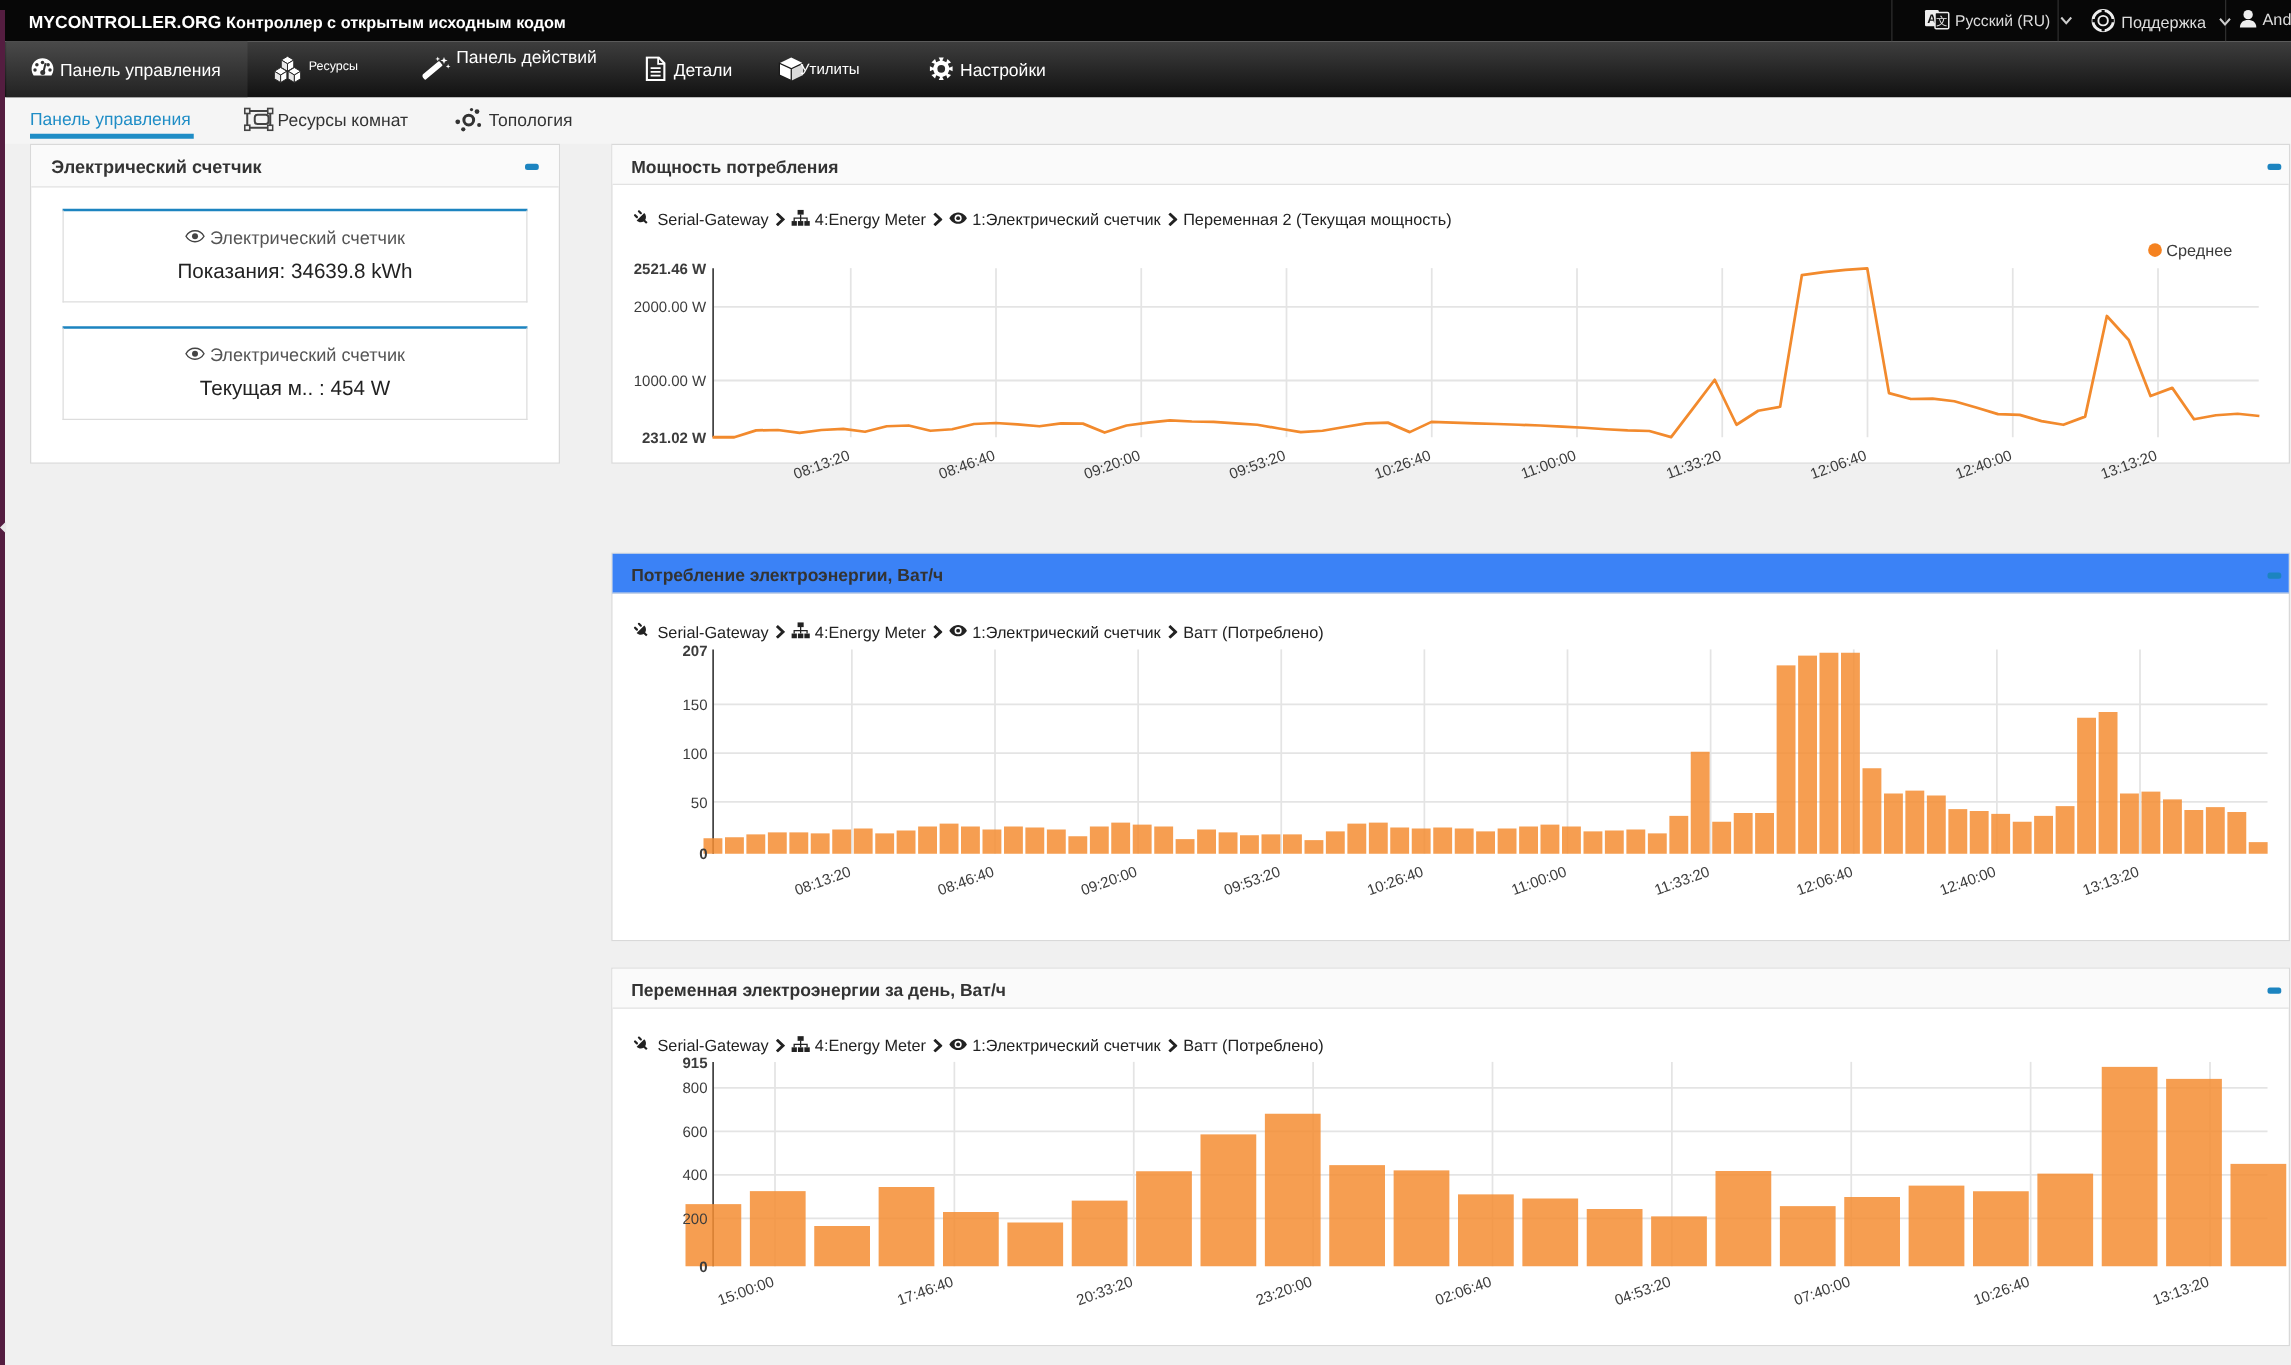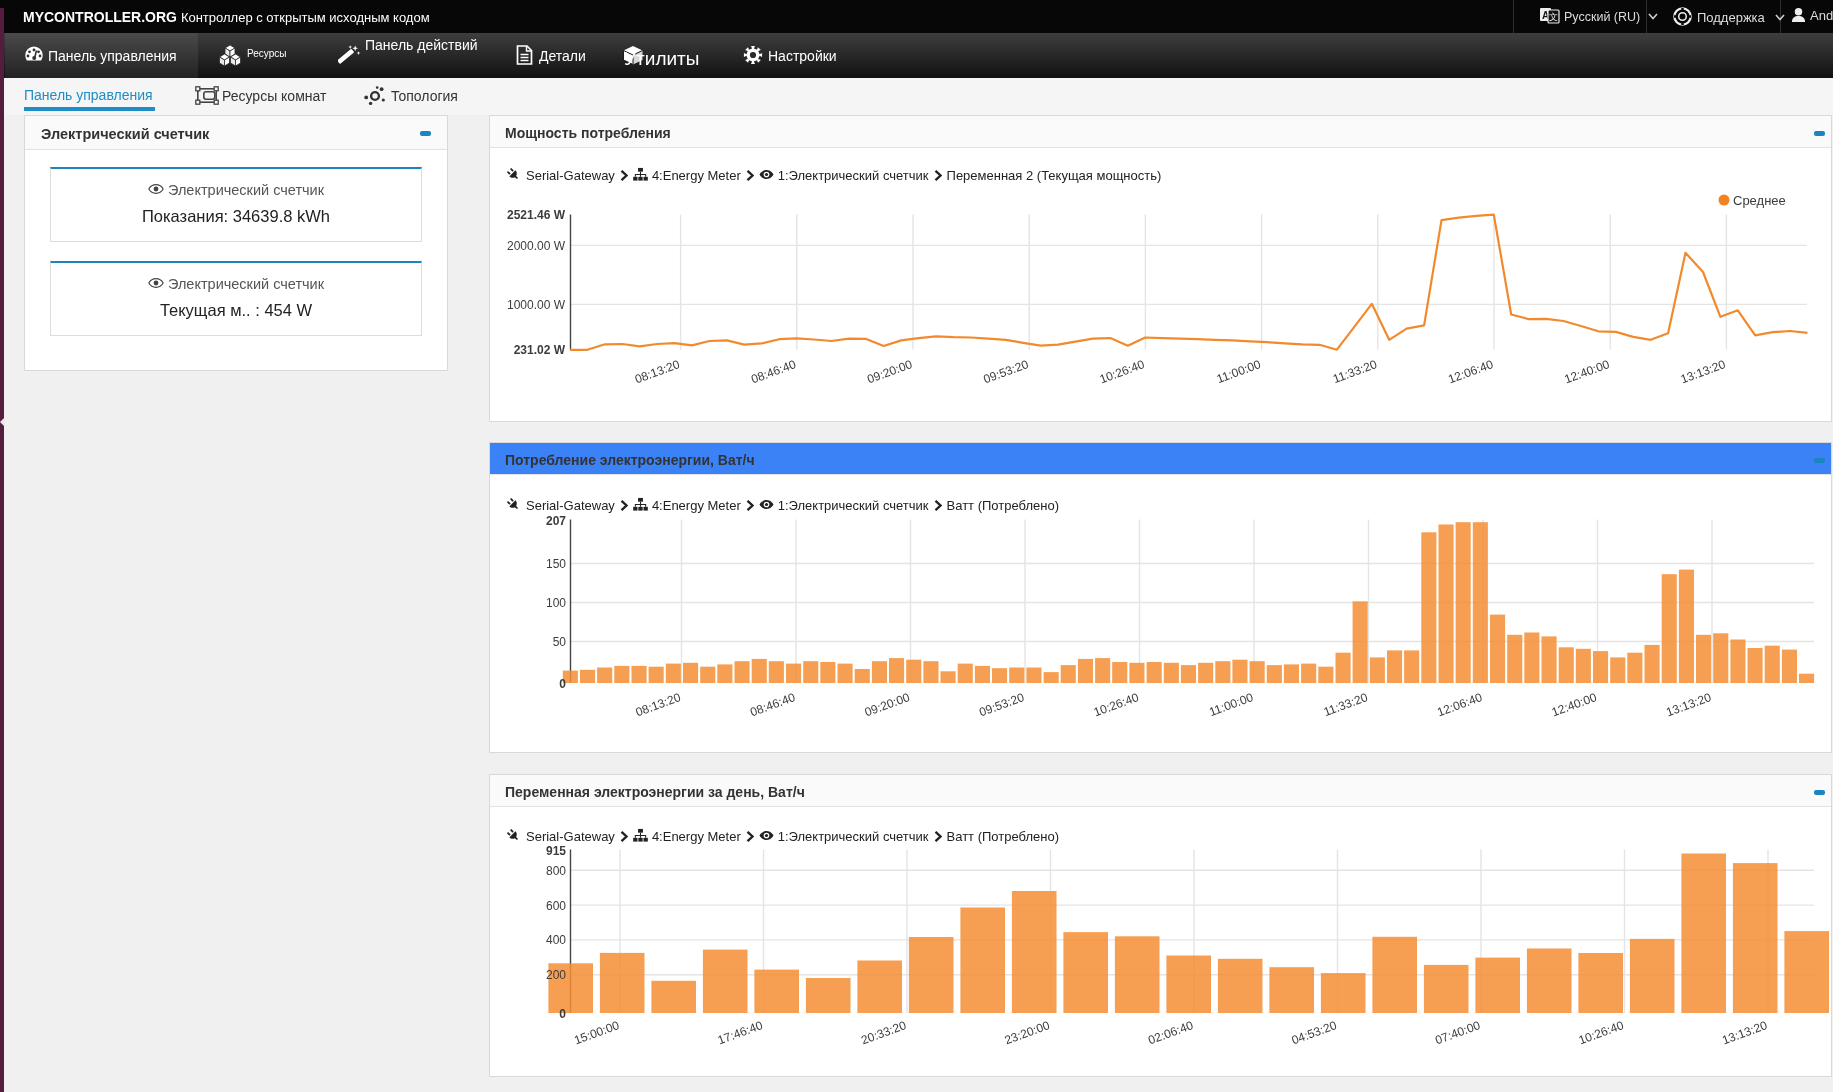--- a/index.html
+++ b/index.html
@@ -1,19 +1,19 @@
 <!DOCTYPE html>
 <html><head><meta charset="utf-8"><style>
 * {margin:0;padding:0;box-sizing:border-box}
 body {width:1833px;height:1092px;font-family:"Liberation Sans", sans-serif;background:#f0f0f0;overflow:hidden;position:relative}
 </style></head>
 <body>
 
 <div style="position:absolute;left:0;top:0;width:1833px;height:33px;background:#070707;color:#fff">
-  <div style="position:absolute;left:23px;top:9px;font-size:14px;white-space:nowrap"><b>MYCONTROLLER.ORG</b> <span style="font-weight:normal;font-size:13px">Контроллер с открытым исходным кодом</span></div>
+  <div style="position:absolute;left:23px;top:9px;font-size:14px;white-space:nowrap"><b>MYCONTROLLER.ORG</b> <span style="font-weight:bold;font-size:13px">Контроллер с открытым исходным кодом</span></div>
   <div style="position:absolute;left:1513px;top:0;width:1px;height:33px;background:#2e2e2e"></div>
   <div style="position:absolute;left:1646px;top:0;width:1px;height:33px;background:#2e2e2e"></div>
   <div style="position:absolute;left:1780px;top:0;width:1px;height:33px;background:#2e2e2e"></div>
   <div style="position:absolute;left:1539px;top:7px;font-size:12.5px;color:#ddd;white-space:nowrap"><svg width="21" height="17" viewBox="0 0 21 17" style="vertical-align:-3px">
         <rect x="1" y="1" width="11" height="13" rx="1" fill="#eee"></rect>
         <text x="6.5" y="11.5" text-anchor="middle" font-size="10" font-weight="bold" fill="#111" font-family="Liberation Sans">A</text>
         <rect x="9" y="3" width="11" height="13" rx="1" fill="#111" stroke="#eee" stroke-width="1.2"></rect>
         <text x="14.5" y="13" text-anchor="middle" font-size="9" fill="#eee" font-family="Liberation Sans">文</text>
       </svg><span style="margin-left:4px">Русский (RU)</span><span style="margin-left:8px"><svg width="10" height="7" viewBox="0 0 10 7" style="vertical-align:1px">
           <path d="M1 1 L5 5.6 L9 1" fill="none" stroke="#ccc" stroke-width="1.6"></path>
@@ -88,21 +88,21 @@
         <line x1="4.5" y1="15.5" x2="12.5" y2="15.5" stroke="#fff" stroke-width="1.5"></line>
       </svg></div>
     <div style="position:absolute;left:539px;top:14.5px;color:#fff;font-size:14px">Детали</div>
   <div style="position:absolute;left:622px;top:12px"><svg width="22" height="20" viewBox="0 0 22 20" style="vertical-align:-4px">
         <polygon points="11,1 20.5,5.5 11,10 1.5,5.5" fill="#fff"></polygon>
         <polygon points="1.5,5.5 11,10 11,19.5 1.5,15" fill="#fff"></polygon>
         <polygon points="20.5,5.5 11,10 11,19.5 20.5,15" fill="#d9d9d9"></polygon>
         <polygon points="11,10 11,19.5 1.5,15 1.5,5.5" fill="none" stroke="#1a1a1a" stroke-width="1"></polygon>
         <line x1="11" y1="10" x2="20.5" y2="5.5" stroke="#1a1a1a" stroke-width="1"></line>
       </svg></div>
-    <div style="position:absolute;left:624px;top:14.5px;color:#fff;font-size:19px">Утилиты</div>
+    <div style="position:absolute;left:640px;top:14.5px;color:#fff;font-size:12px">Утилиты</div>
   <div style="position:absolute;left:743px;top:12px"><svg width="20" height="20" viewBox="0 0 20 20" style="vertical-align:-4px">
         <polygon points="7.97,0.92 12.03,0.92 10.87,3.46 14.01,4.76 14.98,2.15 17.85,5.02 15.24,5.99 16.54,9.13 19.08,7.97 19.08,12.03 16.54,10.87 15.24,14.01 17.85,14.98 14.98,17.85 14.01,15.24 10.87,16.54 12.03,19.08 7.97,19.08 9.13,16.54 5.99,15.24 5.02,17.85 2.15,14.98 4.76,14.01 3.46,10.87 0.92,12.03 0.92,7.97 3.46,9.13 4.76,5.99 2.15,5.02 5.02,2.15 5.99,4.76 9.13,3.46" fill="#fff"></polygon>
         <circle cx="10" cy="10" r="3.1" fill="#2b2b2b"></circle>
       </svg></div>
     <div style="position:absolute;left:768px;top:14.5px;color:#fff;font-size:14px">Настройки</div>
 </div>
 
 <div style="position:absolute;left:0;top:78px;width:1833px;height:37px;background:#f5f5f5">
   <div style="position:absolute;left:24px;top:9px;font-size:14px;color:#1f8dc6">Панель управления</div>
   <div style="position:absolute;left:24px;top:29px;width:131px;height:3.5px;background:#1f8dc6"></div>
@@ -140,21 +140,21 @@
   </div>
   <div style="position:absolute;left:25px;top:145px;width:372px;height:75px;background:#fff;border:1px solid #ddd;border-top:2px solid #1c84c0;text-align:center">
     <div style="margin-top:12px;font-size:14.5px;color:#555"><svg width="16" height="16" viewBox="0 0 18 14" style="vertical-align:-2px">
           <path d="M9 2.1 C4.6 2.1 1.7 5.6 0.9 7 C1.7 8.4 4.6 11.9 9 11.9 C13.4 11.9 16.3 8.4 17.1 7 C16.3 5.6 13.4 2.1 9 2.1z" fill="none" stroke="#444" stroke-width="1.3"></path>
           <circle cx="9" cy="7" r="2.7" fill="#444"></circle>
         </svg><span style="margin-left:4px">Электрический счетчик</span></div>
     <div style="margin-top:9px;font-size:16.5px;color:#222">Текущая м.. : 454 W</div>
   </div>
 </div>
 
-<div style="position:absolute;left:489px;top:115px;width:1343px;height:307px;background:#fff;border:1px solid #d9d9d9">
+<div style="position:absolute;left:489px;top:115px;width:1343px;height:256px;background:#fff;border:1px solid #d9d9d9">
 <div style="position:relative;height:32px;background:#fafafa;border-bottom:1px solid #e2e2e2">
 <div style="padding:9px 0 0 15px;font-size:14px;font-weight:bold;color:#333">Мощность потребления</div>
       <span style="position:absolute;right:6px;top:15px;width:11px;height:4.5px;background:#1c84c0;border-radius:2px"></span>
     </div>
 <div style="padding:19px 0 0 16px;font-size:13px;color:#222;white-space:nowrap"><svg width="15" height="15" viewBox="0 0 16 16" style="vertical-align:-2px">
         <g transform="rotate(-45 8 8)">
           <path d="M3.4 6.3 c0 2.4 1.5 4.2 3.7 4.8 l0 2.9 1.8 0 0-2.9 c2.2-.6 3.7-2.4 3.7-4.8z" fill="#222"></path>
           <rect x="4.7" y="1.2" width="1.9" height="4.1" rx="0.9" fill="#222"></rect>
           <rect x="9.4" y="1.2" width="1.9" height="4.1" rx="0.9" fill="#222"></rect>
         </g>

